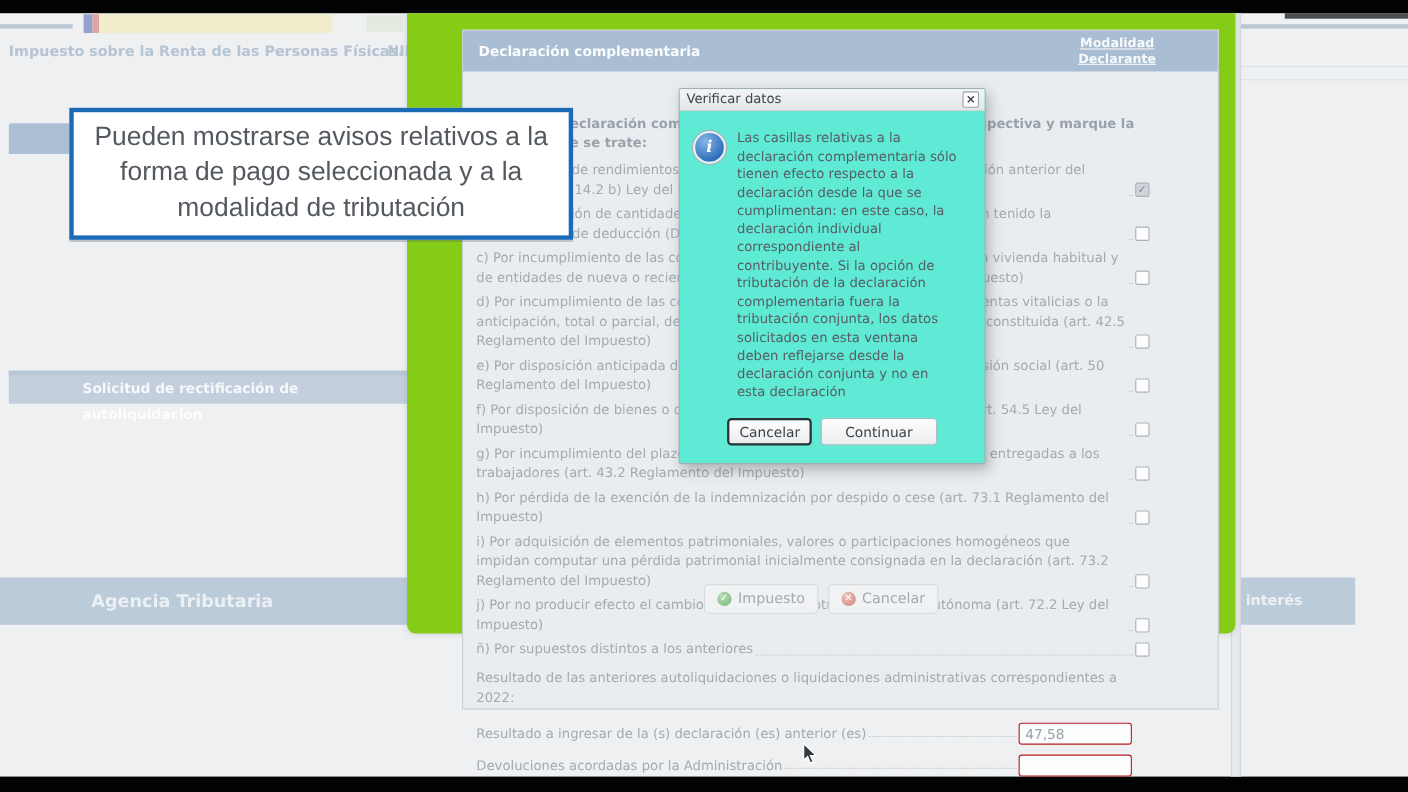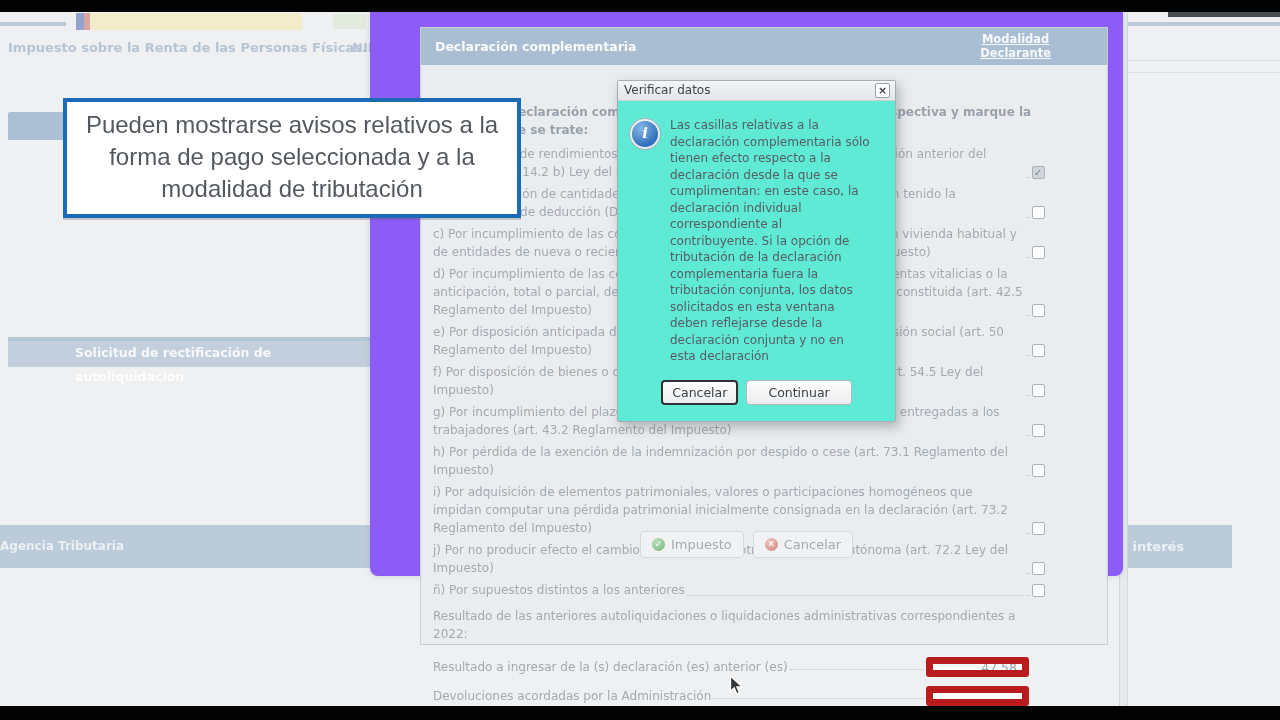--- a/index.html
+++ b/index.html
@@ -32,31 +32,31 @@
   .bg-tab{left:8px;top:112px;width:96px;height:28px;background:#acc0d5;
     color:rgba(255,255,255,0.92);font-size:11.5px;font-weight:bold;
     line-height:28px;padding-left:12px;box-sizing:border-box;border-radius:2px 2px 0 0;text-align:right;}
 
   .bg-section{left:8px;top:337px;width:367px;height:30px;background:#c3cfdc;
     border-top:4px solid #b7c6d5;box-sizing:border-box;
     color:rgba(255,255,255,0.85);font-size:12.5px;font-weight:bold;
     line-height:24px;padding-left:67px;}
 
   .bg-footer-left{left:0;top:525px;width:375px;height:43px;background:#bccbd9;
-    color:rgba(255,255,255,0.7);font-size:12px;font-weight:bold;
-    line-height:43px;box-sizing:border-box;}
+    color:rgba(255,255,255,0.7);font-size:16px;font-weight:bold;
+    line-height:43px;padding-left:83px;box-sizing:border-box;}
   .bg-footer-right{left:1080px;top:525px;width:152px;height:43px;background:#bccbd9;
     color:rgba(255,255,255,0.7);font-size:13px;font-weight:bold;
     line-height:43px;padding-left:1px;box-sizing:border-box;}
 
   .right-strip{left:1119px;top:12px;width:7px;height:694px;background:#e7eaec;
     border-left:1px solid #d3d7da;border-right:1px solid #d3d7da;}
 
   
-  .modal{left:370px;top:12px;width:753px;height:564px;background:#8b5cf6;
+  .modal{left:370px;top:12px;width:753px;height:564px;background:#84cc16;
     border-radius:0 0 8px 8px;box-shadow:0 0 6px rgba(120,130,140,0.25);}
 
   .panel{position:absolute;left:50px;top:15px;width:688px;height:618px;
     background:#eaedef;border:1px solid #c9ced3;box-sizing:border-box;}
   .panel-header{position:relative;height:37px;background:#a9bdd3;}
   .panel-title{position:absolute;left:14px;top:0;line-height:37px;
     font-size:12.5px;font-weight:bold;color:rgba(255,255,255,0.95);}
   .col-header{position:absolute;right:56px;top:4px;text-align:center;
     font-size:11.5px;font-weight:bold;color:rgba(255,255,255,0.9);line-height:14px;text-decoration:underline;}
   .panel-body{padding:38px 12px 0 12px;font-size:12px;line-height:18px;color:#a2aab2;}
@@ -70,22 +70,22 @@
     border-radius:2px;margin-bottom:2px;position:relative;}
   .cb.on{background:#ced4d9;}
   .cb.on::after{content:"\2713";position:absolute;left:1px;top:-3px;
     font-size:10px;font-weight:bold;color:#7d858d;}
 
   .result-heading{margin:8px 0 14px 0;padding-right:50px;}
 
   .field-row{display:flex;align-items:center;margin-bottom:9px;padding-right:66px;}
   .field-row .lead{margin-bottom:-4px;}
   .tinput{flex:none;width:103px;height:20px;box-sizing:border-box;
-    border:7px solid #b91c1c;background:#fcfdfd;border-radius:3px;
-    font-family:inherit;font-size:12.5px;color:#99a2aa;text-align:right;padding:0 5px;}
+    border:1px solid #b91c1c;background:#fcfdfd;border-radius:3px;
+    font-family:inherit;font-size:12.5px;color:#99a2aa;padding:0 5px;}
 
   .actions{position:absolute;left:0;bottom:18px;width:100%;
     display:flex;justify-content:center;gap:9px;}
   .btn-soft{display:flex;align-items:center;gap:6px;background:#f1f2f3;
     border:1px solid #d7dadd;border-radius:4px;padding:5px 11px;
     font-size:13px;color:#a3aab1;font-family:inherit;}
   .ico-circle{width:13px;height:13px;border-radius:50%;color:#fff;font-size:9px;
     line-height:13px;text-align:center;font-weight:bold;}
   .ico-green{background:radial-gradient(circle at 35% 30%,#b9e0ba,#74b478);}
   .ico-red{background:radial-gradient(circle at 35% 30%,#eec4bd,#d1837b);}

